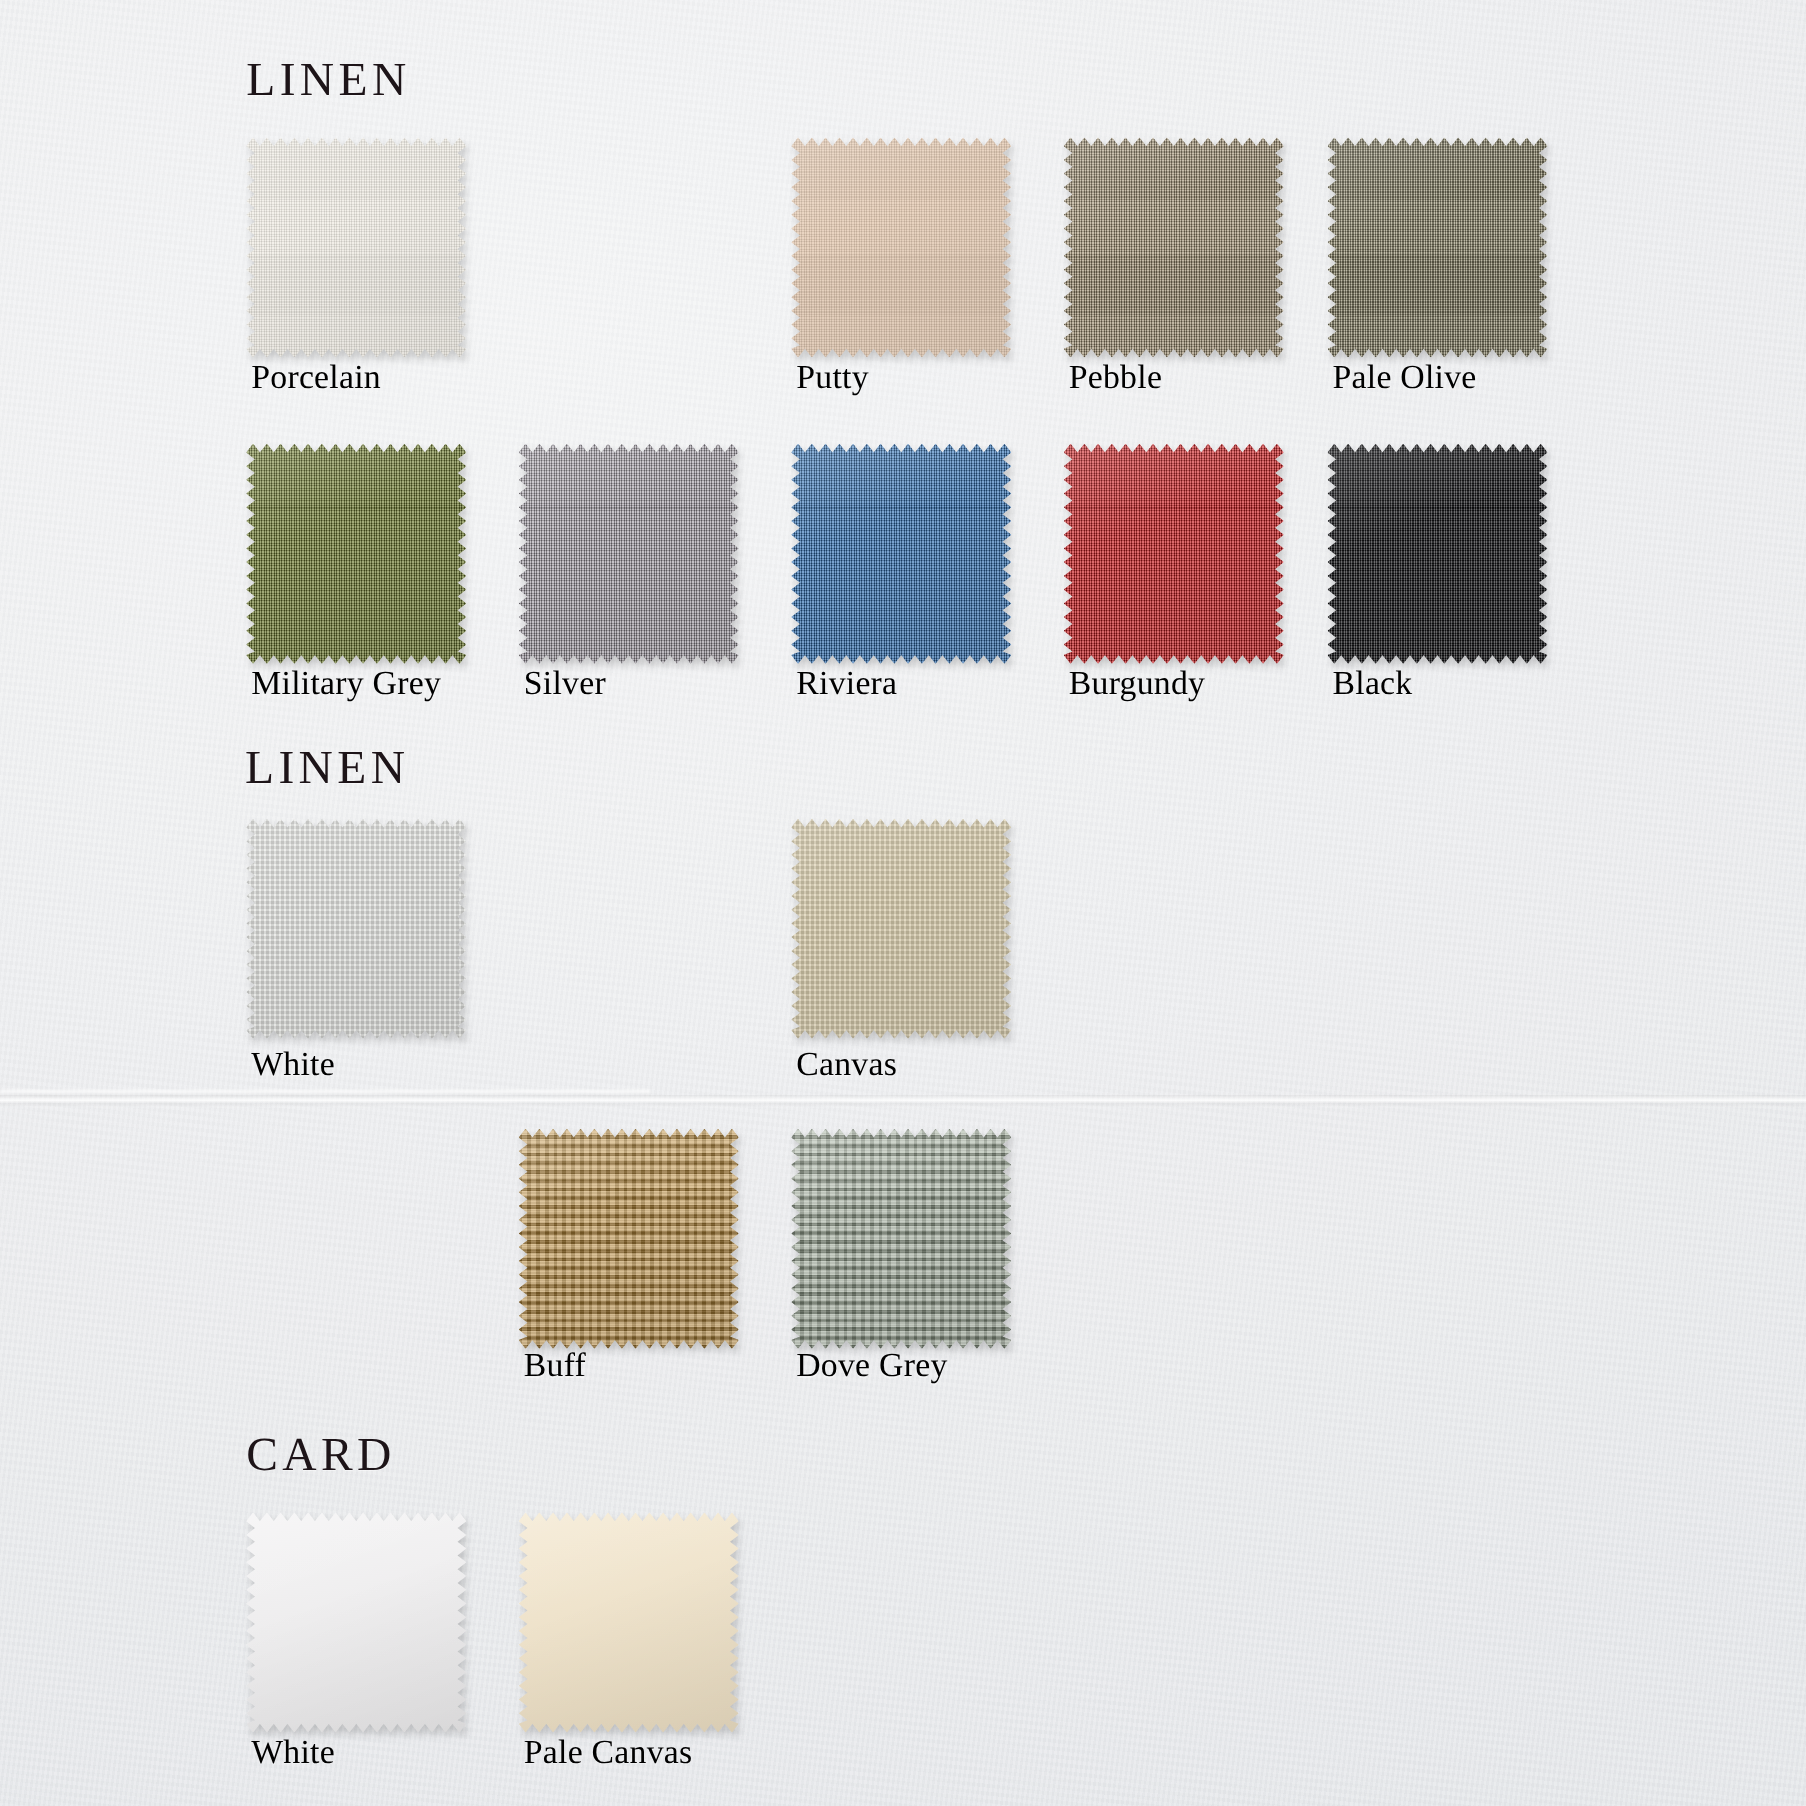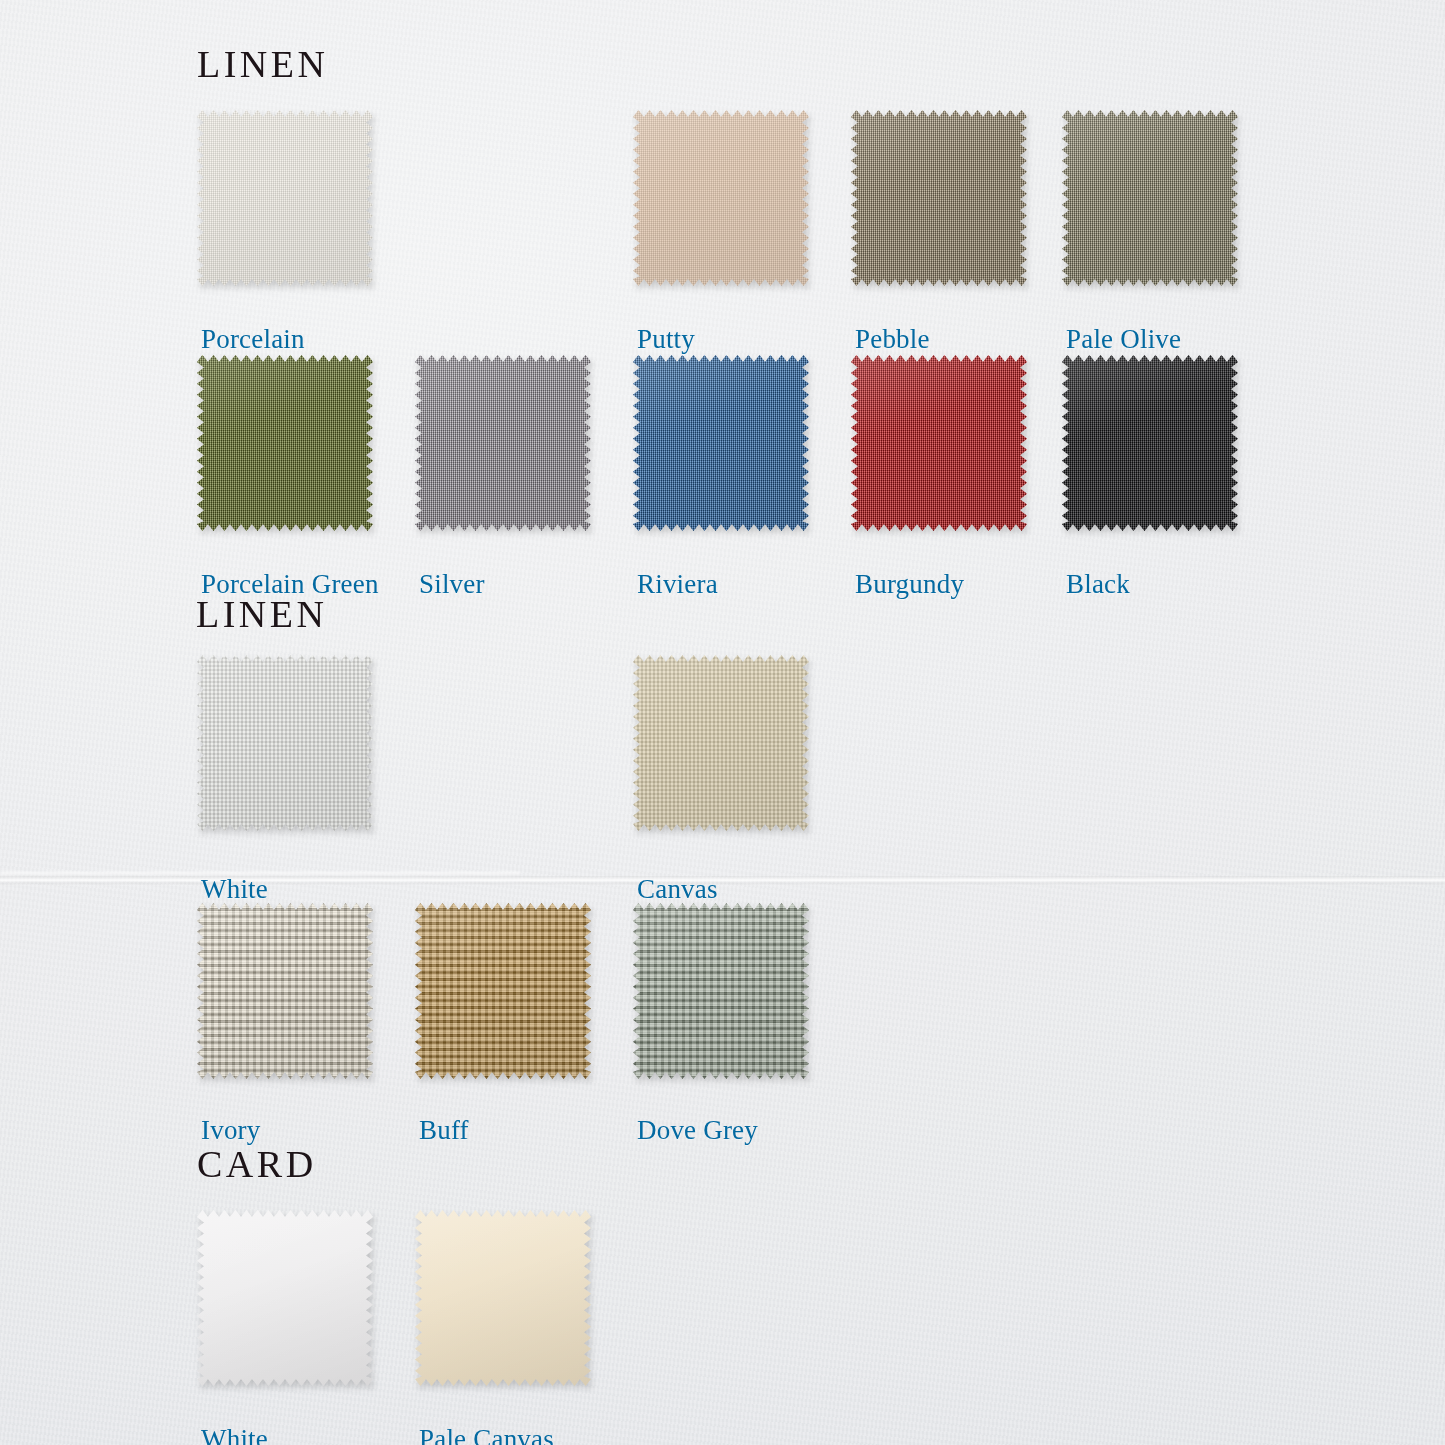--- a/index.html
+++ b/index.html
@@ -46,25 +46,24 @@
     color:#1d1418;
     font-weight:400;
     white-space:nowrap;
     text-shadow:0 1px 0 rgba(255,255,255,.45);
   }
   .cell{position:relative;}
   .label{
     position:absolute;
     left:4px;
     font-size:27px;
-    color:#0369a1;
+    color:#000000;
     white-space:nowrap;
     letter-spacing:.2px;
     text-shadow:0 1px 0 rgba(255,255,255,.4);
-    margin-top:38px;
   }
 
   
   .swatch{
     position:relative;
     -webkit-clip-path:polygon(
       0% 4%, 3.1% 0%, 6.2% 4%, 9.4% 0%, 12.5% 4%, 15.6% 0%, 18.7% 4%, 21.9% 0%,
       25% 4%, 28.1% 0%, 31.2% 4%, 34.4% 0%, 37.5% 4%, 40.6% 0%, 43.7% 4%, 46.9% 0%,
       50% 4%, 53.1% 0%, 56.2% 4%, 59.4% 0%, 62.5% 4%, 65.6% 0%, 68.7% 4%, 71.9% 0%,
       75% 4%, 78.1% 0%, 81.2% 4%, 84.4% 0%, 87.5% 4%, 90.6% 0%, 93.7% 4%, 96.9% 0%, 100% 4%,
@@ -182,21 +181,21 @@
       </div>
       <div class="label" style="top: 176px;">Pale Olive</div>
     </div>
     <div class="cell" style="position: absolute; left: 197px; top: 355px;">
       <div class="shadowwrap" style="width: 176px; height: 176px;">
         <div class="swatch w-silkdark" style="width: 176px; height: 176px; background: rgb(110, 124, 44);">
           <div class="weave"></div>
           <div class="shade"></div>
         </div>
       </div>
-      <div class="label" style="top: 176px;">Porcelain Green</div>
+      <div class="label" style="top: 176px;">Military Grey</div>
     </div>
     <div class="cell" style="position: absolute; left: 415px; top: 355px;">
       <div class="shadowwrap" style="width: 176px; height: 176px;">
         <div class="swatch w-silkdark" style="width: 176px; height: 176px; background: rgb(167, 162, 171);">
           <div class="weave"></div>
           <div class="shade"></div>
         </div>
       </div>
       <div class="label" style="top: 176px;">Silver</div>
     </div>
@@ -239,29 +238,20 @@
     </div>
     <div class="cell" style="position: absolute; left: 633px; top: 655px;">
       <div class="shadowwrap" style="width: 176px; height: 176px;">
         <div class="swatch w-canvas" style="width: 176px; height: 176px; background: rgb(221, 210, 179);">
           <div class="weave"></div>
           <div class="shade"></div>
         </div>
       </div>
       <div class="label" style="top: 181px; text-align: center;">Canvas</div>
     </div>
-    <div class="cell" style="position: absolute; left: 197px; top: 903px;">
-      <div class="shadowwrap" style="width: 176px; height: 176px;">
-        <div class="swatch w-coarse" style="width: 176px; height: 176px; background: rgb(228, 220, 199);">
-          <div class="weave"></div>
-          <div class="shade"></div>
-        </div>
-      </div>
-      <div class="label" style="top: 174px;">Ivory</div>
-    </div>
     <div class="cell" style="position: absolute; left: 415px; top: 903px;">
       <div class="shadowwrap" style="width: 176px; height: 176px;">
         <div class="swatch w-coarse" style="width: 176px; height: 176px; background: rgb(189, 142, 61);">
           <div class="weave"></div>
           <div class="shade"></div>
         </div>
       </div>
       <div class="label" style="top: 174px;">Buff</div>
     </div>
     <div class="cell" style="position: absolute; left: 633px; top: 903px;">

